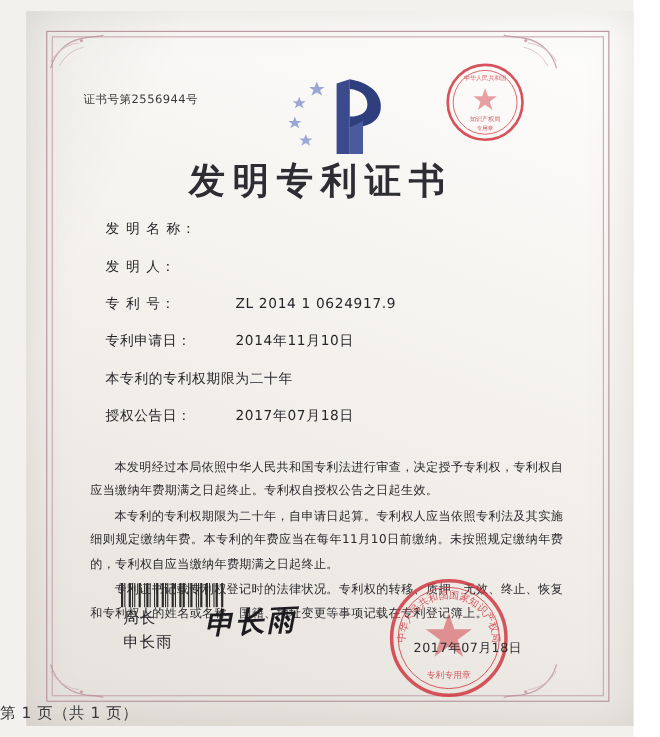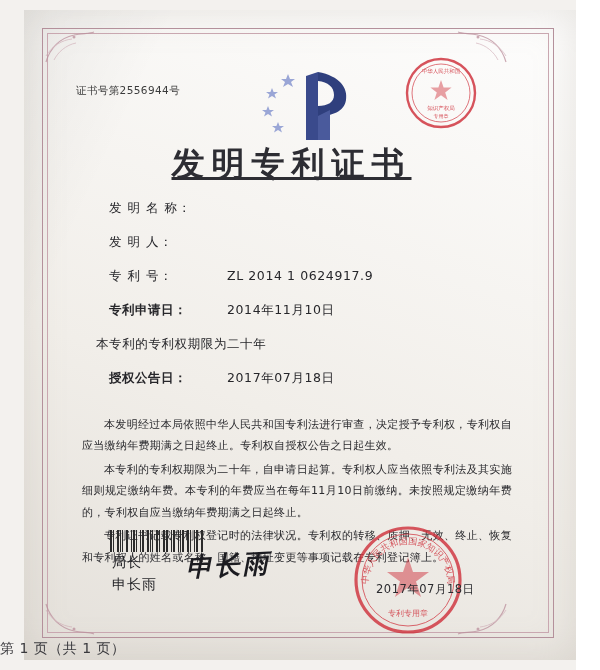--- a/index.html
+++ b/index.html
@@ -84,47 +84,45 @@
     left: 0;
     right: 0;
     top: 142px;
     text-align: center;
     font-family: "DejaVu Sans", sans-serif;
     font-size: 33px;
     font-weight: bold;
     letter-spacing: 7px;
     color: #2d2d33;
     text-indent: 7px;
-    text-decoration: underline;
   }
 
   .fields {
     position: absolute;
     left: 96px;
     top: 200px;
     width: 400px;
   }
   .field-row {
     display: flex;
     align-items: baseline;
     margin-bottom: 17px;
     font-size: 12.5px;
     color: #26262a;
   }
   .field-label {
     width: 118px;
     flex: 0 0 118px;
     letter-spacing: 1px;
-    margin-left: 13px;
   }
   .field-value {
     flex: 1;
     letter-spacing: 0.6px;
   }
-  .field-row.wide .field-label { letter-spacing: 0.5px; font-weight: bold; }
+  .field-row.wide .field-label { letter-spacing: 0.5px; }
 
   .body-text {
     position: absolute;
     left: 82px;
     top: 414px;
     width: 430px;
     font-size: 11px;
     line-height: 1.95;
     color: #2a2a2e;
     text-align: justify;

